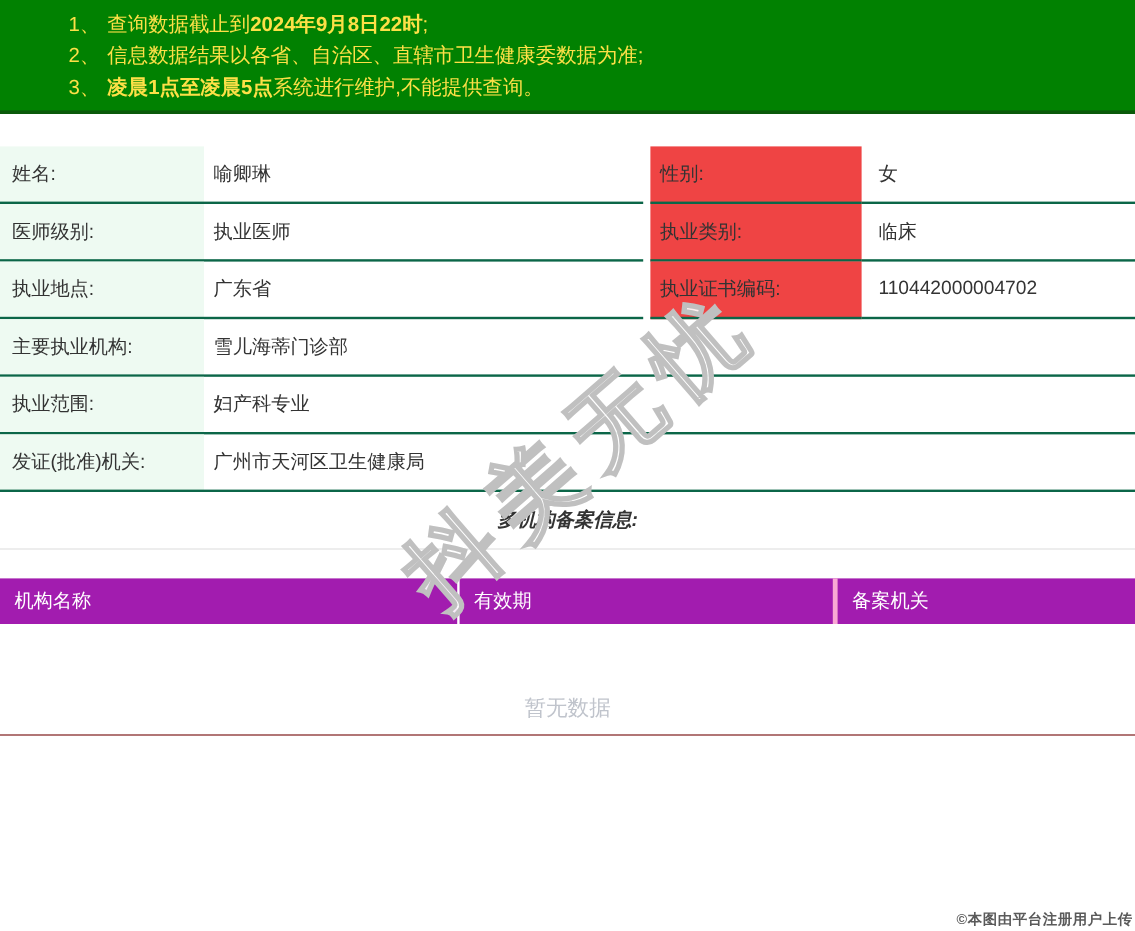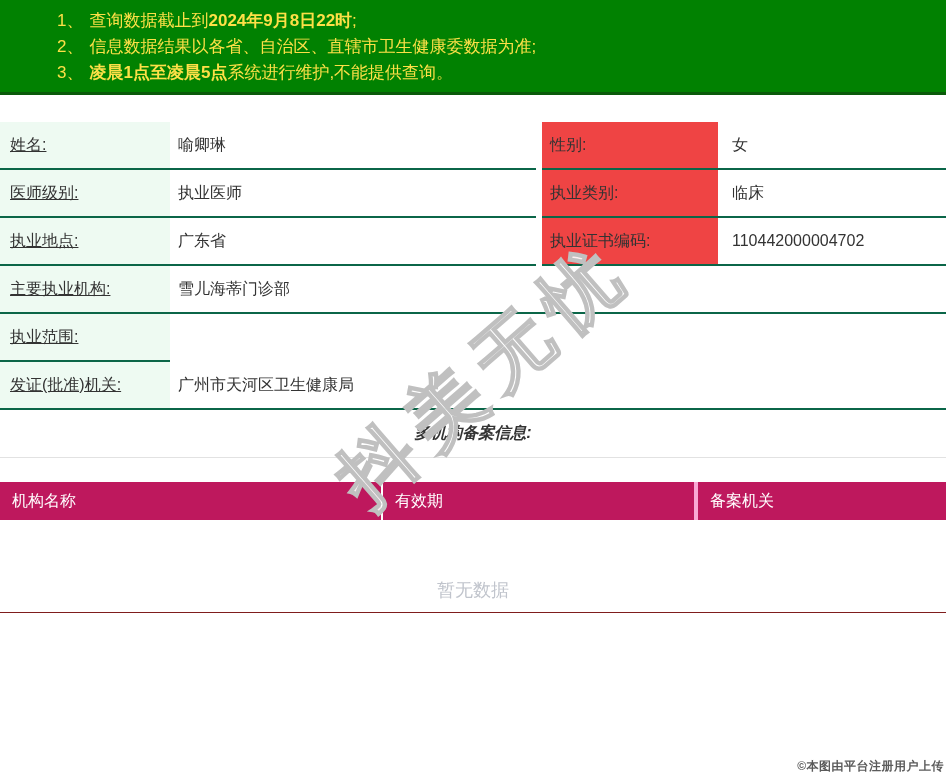--- a/index.html
+++ b/index.html
@@ -31,39 +31,39 @@
 
   
   .info-table { margin-top: 27px; }
   .info-row { display: flex; height: 48px; }
   .cell {
     display: flex; align-items: center;
     font-size: 16px;
     border-bottom: 2px solid #0b6648;
     overflow: hidden; white-space: nowrap;
   }
-  .cell.label   { width: 170px; background: #eefaf2; padding-left: 10px; text-decoration: underline; }
+  .cell.label   { width: 170px; background: #eefaf2; padding-left: 10px; }
   .cell.value   { width: 366px; padding-left: 8px; }
   .cell.value.wide { flex: 1; }
   .gutter { width: 6px; }
   .cell.label2  { width: 176px; background: #ef4444; padding-left: 8px; }
   .cell.value2  { flex: 1; padding-left: 14px; }
 
   
   .section-heading {
     height: 48px;
     display: flex; align-items: center; justify-content: center;
     font-size: 16px; font-weight: bold; color: #333;
     border-bottom: 1px solid #e2e2e2;
     font-style: italic;
   }
 
   
   .org-table { margin-top: 24px; }
-  .org-header { display: flex; height: 38px; background: #be185d; color: #fff; }
+  .org-header { display: flex; height: 38px; background: #a21caf; color: #fff; }
   .org-th {
     display: flex; align-items: center;
     font-size: 16px; padding-left: 12px;
   }
   .org-th:nth-child(1) { width: 383px; border-right: 2px solid #ffffff; }
   .org-th:nth-child(2) { width: 315px; border-right: 4px solid #f9a8d4; }
   .org-th:nth-child(3) { flex: 1; }
   .org-empty {
     height: 45px;
     display: flex; align-items: center; justify-content: center;
@@ -142,20 +142,21 @@
         <div class="gutter"></div>
         <div class="cell label2">执业证书编码:</div>
         <div class="cell value2">110442000004702</div>
       </div>
       <div class="info-row">
         <div class="cell label">主要执业机构:</div>
         <div class="cell value wide">雪儿海蒂门诊部</div>
       </div>
       <div class="info-row">
         <div class="cell label">执业范围:</div>
+        <div class="cell value wide">妇产科专业</div>
       </div>
       <div class="info-row">
         <div class="cell label">发证(批准)机关:</div>
         <div class="cell value wide">广州市天河区卫生健康局</div>
       </div>
     </div>
 
   <div class="section-heading">多机构备案信息:</div>
 
   <div class="org-table">

